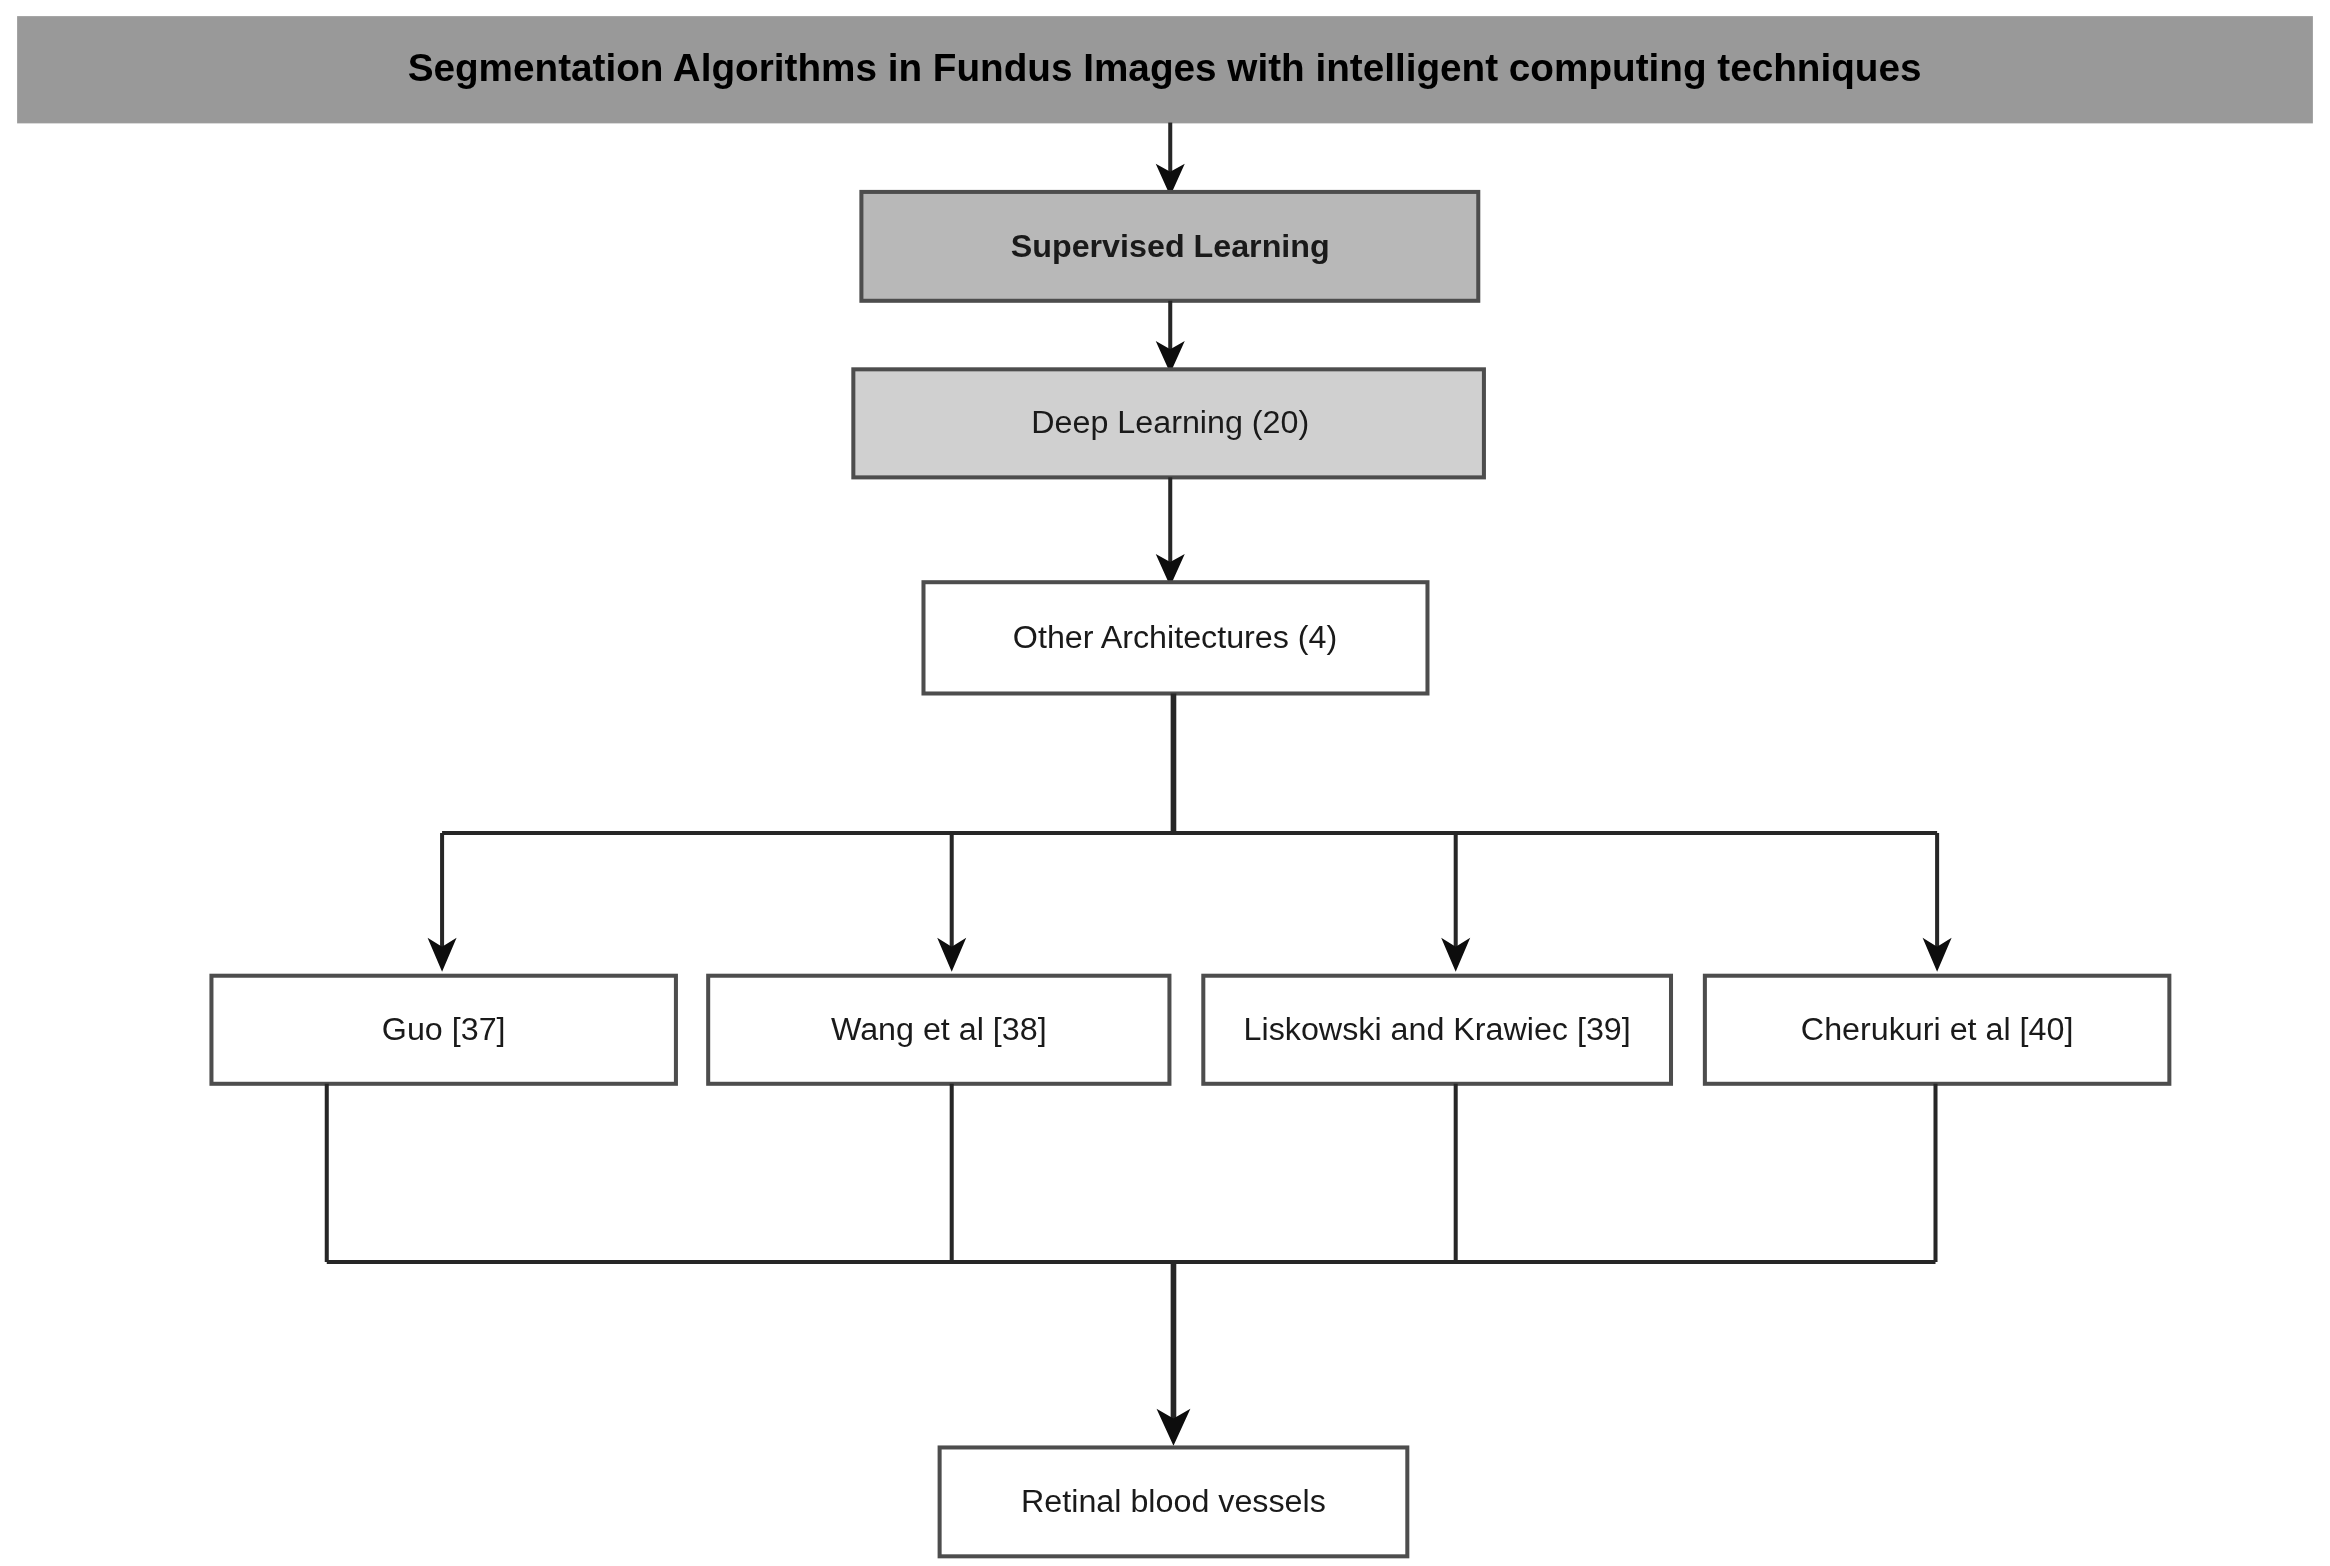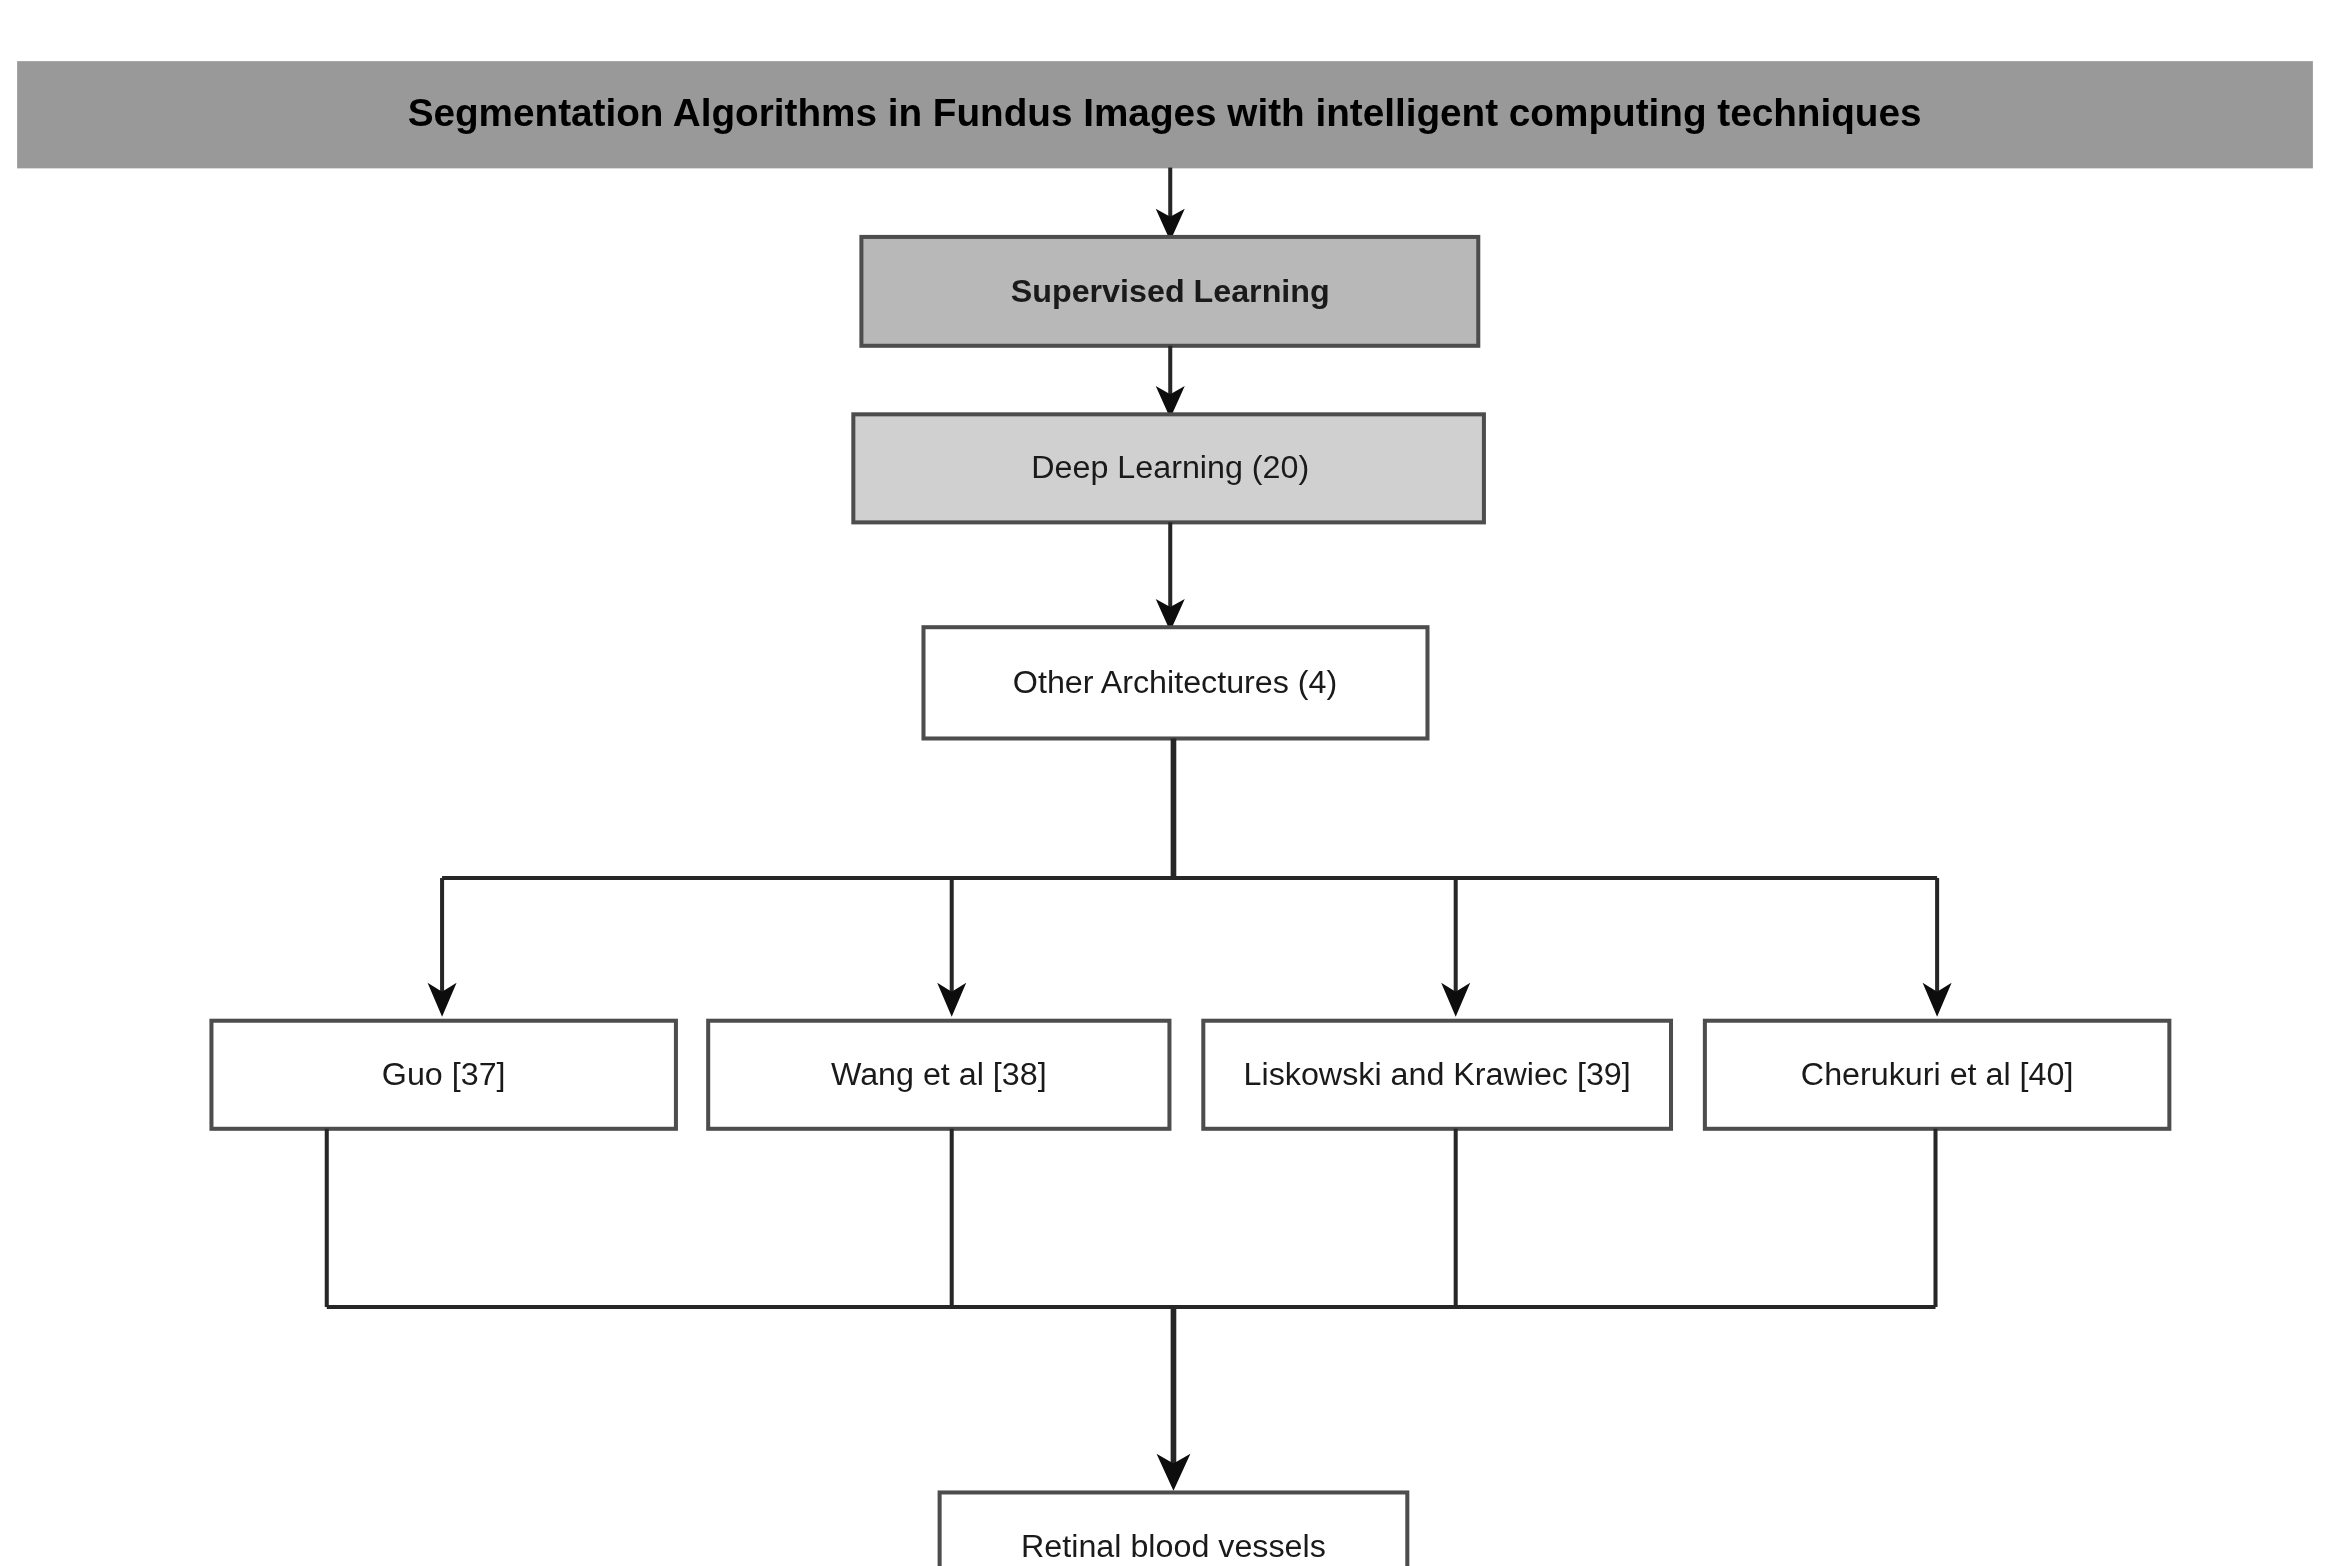--- a/index.html
+++ b/index.html
@@ -11,21 +11,20 @@
     width: 2330px;
     height: 1566px;
     overflow: hidden;
     font-family: "Liberation Sans", sans-serif;
   }
   #flowchart-root {
     position: relative;
     width: 2330px;
     height: 1453px;
     background: #ffffff;
-    margin-top: 45px;
   }
   svg#chart-svg {
     position: absolute;
     top: 0;
     left: 0;
     width: 2330px;
     height: 1566px;
     display: block;
   }
   .node-box {

